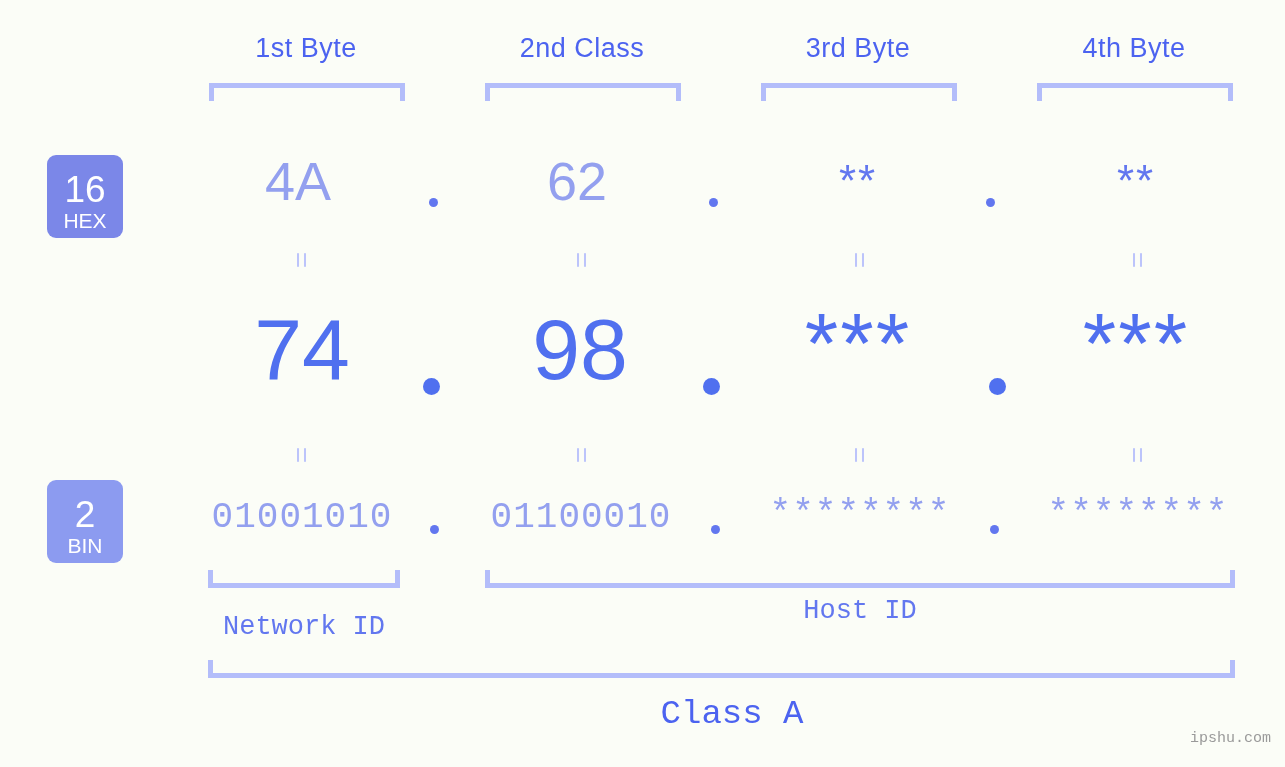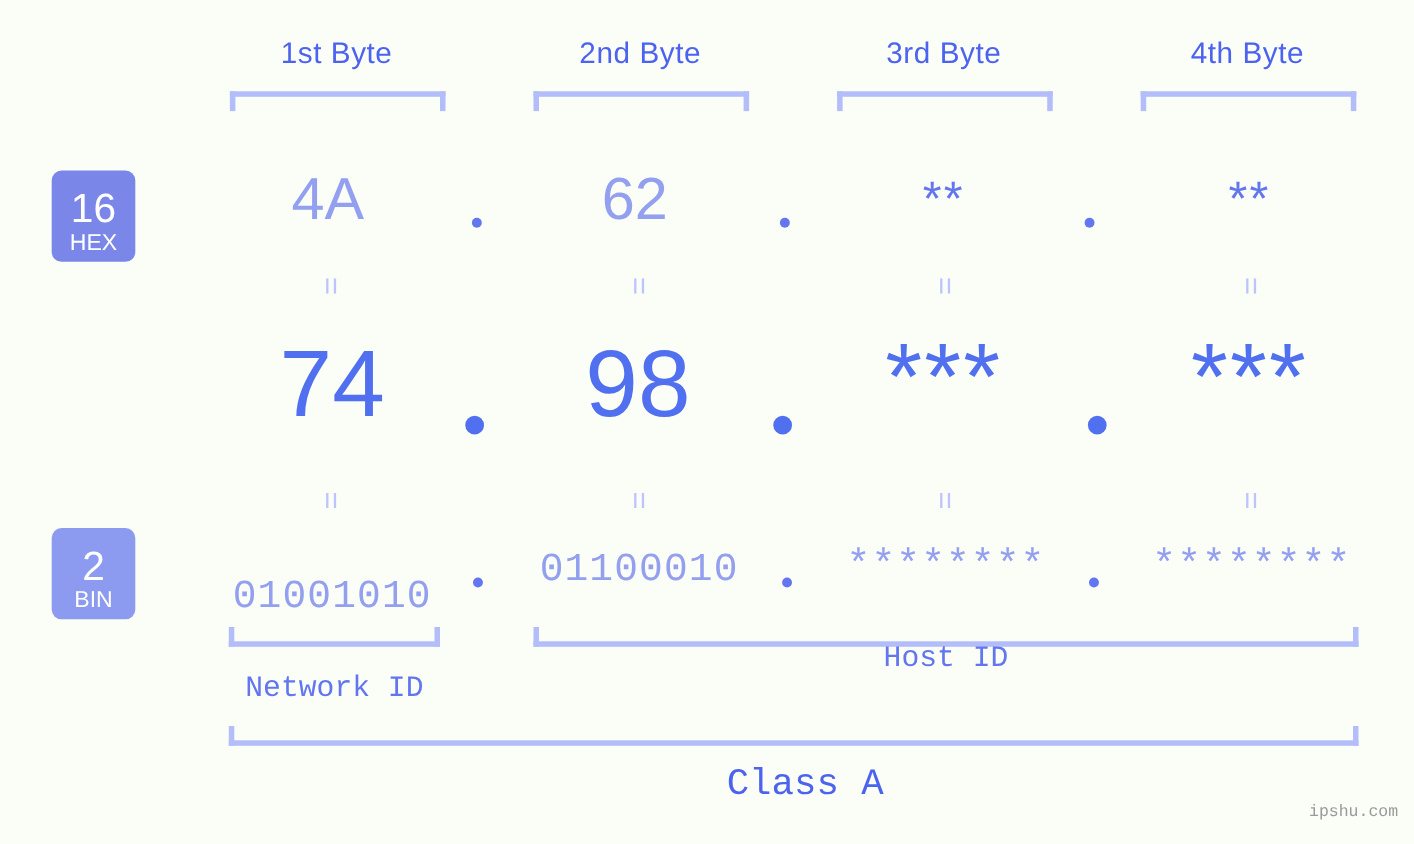--- a/index.html
+++ b/index.html
@@ -169,21 +169,21 @@
     color: #9a9a9a;
     font-family: "Liberation Mono", monospace;
   }
 </style>
 </head>
 <body>
 
 <div class="stage">
 
   <div class="byte-label" style="left:196px;">1st Byte</div>
-  <div class="byte-label" style="left:472px;">2nd Byte</div>
+  <div class="byte-label" style="left:472px;">2nd Class</div>
   <div class="byte-label" style="left:748px;">3rd Byte</div>
   <div class="byte-label" style="left:1024px;">4th Byte</div>
 
   <div class="bracket-down" style="left:209px;  top:83px; width:196px;"></div>
   <div class="bracket-down" style="left:485px;  top:83px; width:196px;"></div>
   <div class="bracket-down" style="left:761px;  top:83px; width:196px;"></div>
   <div class="bracket-down" style="left:1037px; top:83px; width:196px;"></div>
 
   <div class="badge" style="top:155px; height:83px; background:#7b87e8;">
     <span class="num">16</span>
@@ -222,34 +222,34 @@
   <div class="eq" style="left:568px; top:441px;">=</div>
   <div class="eq" style="left:846px; top:441px;">=</div>
   <div class="eq" style="left:1124px;top:441px;">=</div>
 
   <div class="badge" style="top:480px; height:83px; background:#8c9bf0;">
     <span class="num">2</span>
     <span class="sub">BIN</span>
   </div>
 
   <div class="row-bin">
-    <div class="val" style="left:192px; top:525px;">01001010</div>
+    <div class="val" style="left:192px; top:500px;">01001010</div>
     <div class="val" style="left:471px; top:500px;">01100010</div>
     <div class="val masked" style="left:750px; top:497px;">********</div>
     <div class="val masked" style="left:1028px;top:497px;">********</div>
 
     <div class="dot xs" style="left:430px; top:525px;"></div>
     <div class="dot xs" style="left:711px; top:525px;"></div>
     <div class="dot xs" style="left:990px; top:525px;"></div>
   </div>
 
   <div class="bracket-up" style="left:208px; top:570px; width:192px;"></div>
   <div class="bracket-up" style="left:485px; top:570px; width:750px;"></div>
 
   <div class="region-label" style="left:204px; top:612px; width:200px;">Network ID</div>
-  <div class="region-label" style="left:760px; top:584px; width:200px;">Host ID</div>
+  <div class="region-label" style="left:760px; top:596px; width:200px;">Host ID</div>
 
   <div class="bracket-up" style="left:208px; top:660px; width:1027px;"></div>
   <div class="class-label" style="left:632px; top:695px; width:200px;">Class A</div>
 
   <div class="watermark">ipshu.com</div>
 
 </div>
 
 </body></html>

